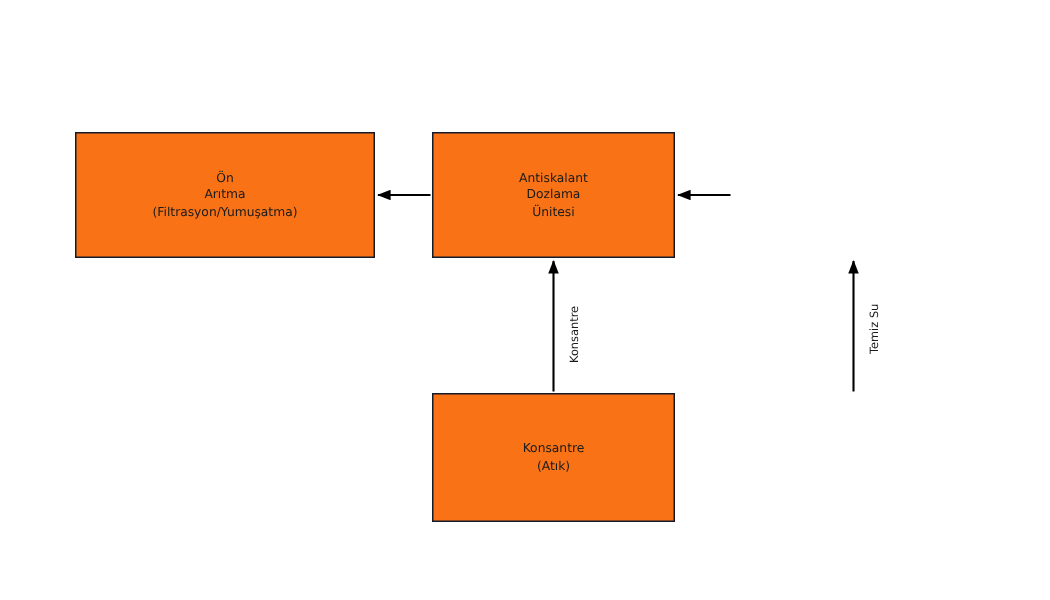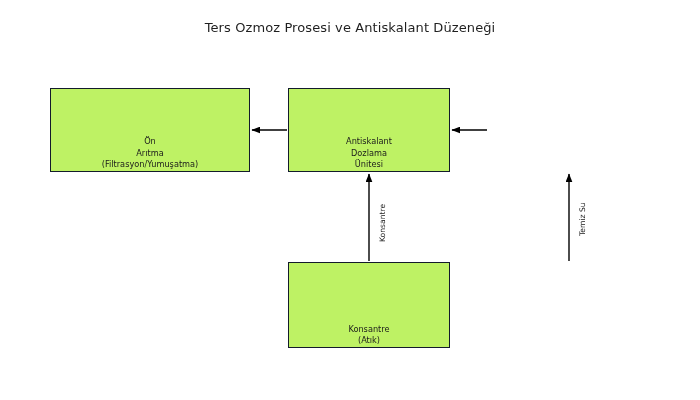--- a/index.html
+++ b/index.html
@@ -33,24 +33,24 @@
     font-size: 13px;
     font-weight: 400;
     color: #1f1f1f;
     letter-spacing: 0.1px;
     white-space: nowrap;
   }
 
   .node-box {
     position: absolute;
     box-sizing: border-box;
-    background: #bef264;
+    background: #f97316;
     border: 1.3px solid #131b2b;
     display: flex;
-    align-items: flex-end;
+    align-items: center;
     justify-content: center;
   }
 
   .node-label {
     font-size: 8.2px;
     line-height: 1.42;
     text-align: center;
     color: #1b1b1b;
     white-space: pre-line;
     padding: 0 4px;
@@ -91,21 +91,20 @@
   }
 
   #edge-label-konsantre { left: 378px; top: 242px; }
   #edge-label-temiz-su  { left: 578px; top: 236px; }
 </style>
 </head>
 <body>
 
 <div id="diagram-canvas">
 
-  <div class="diagram-title">Ters Ozmoz Prosesi ve Antiskalant Düzeneği</div>
 
   <svg class="edge-svg" viewBox="0 0 700 400" width="700" height="400">
     <defs>
       <marker id="arrowhead" markerWidth="9" markerHeight="7" refX="8.4" refY="3.5" orient="auto" markerUnits="userSpaceOnUse">
         <polygon points="0 0, 9 3.5, 0 7" fill="#000000"></polygon>
       </marker>
     </defs>
 
     <line class="edge-line" x1="287" y1="130" x2="252" y2="130" marker-end="url(#arrowhead)"></line>
 

